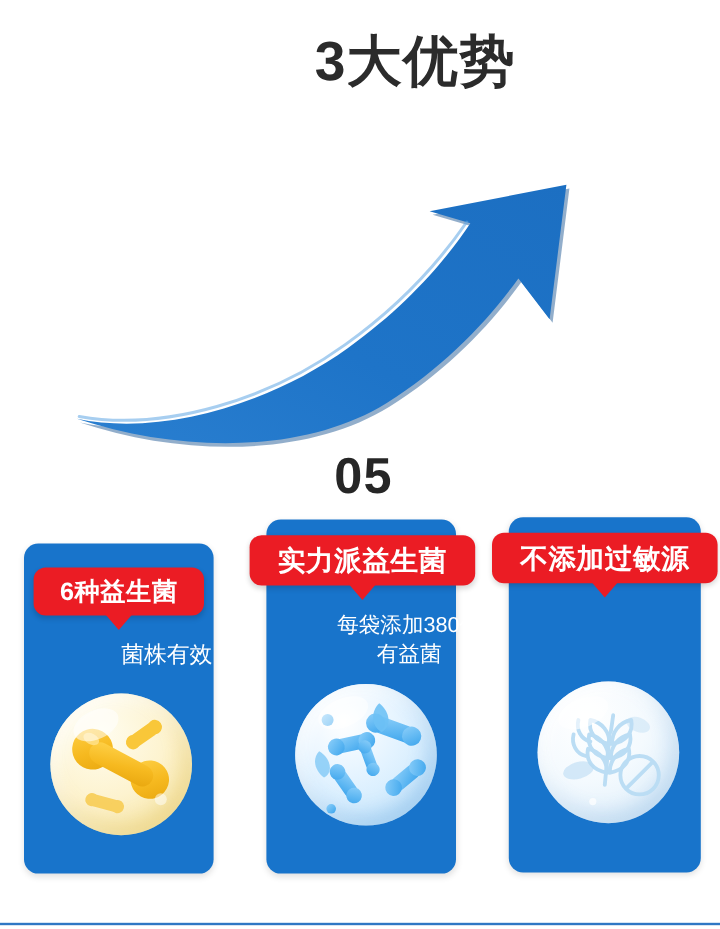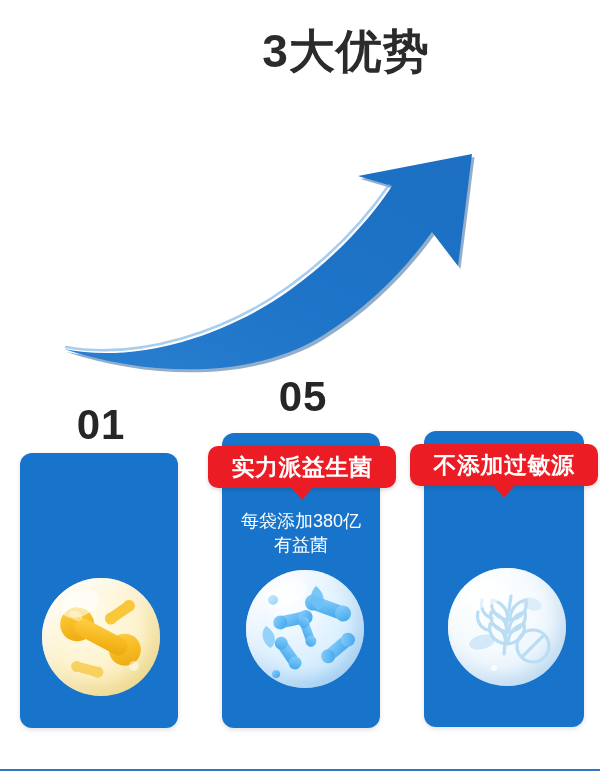--- a/index.html
+++ b/index.html
@@ -113,20 +113,21 @@
 
   
   .caption {
     position: absolute;
     color: #ffffff;
     text-align: center;
     line-height: 1.32;
     white-space: pre-line;
     font-weight: normal;
     z-index: 4;
+    margin-left: 40px;
   }
   .caption.p1 { left: 20px;  top: 534px; width: 158px; font-size: 19px; }
   .caption.p2 { left: 222px; top: 510px; width: 158px; font-size: 18px; }
   .caption.p3 { left: 424px; top: 508px; width: 160px; font-size: 19px; }
 
   
   .bubble {
     position: absolute;
     border-radius: 50%;
     overflow: hidden;
@@ -193,24 +194,24 @@
                L 432,4
                L 418,116
                L 392,82
                C 366,118 330,156 282,186
                C 214,228 112,228 24,199 Z" fill="url(#arrowGrad)"></path>
 
       <path d="M26,197 C 98,210 186,182 248,137 C 297,102 329,64 349,35" fill="none" stroke="#5FA6E4" stroke-width="2.5" stroke-linecap="round" opacity="0.55"></path>
     </svg>
   </div>
 
-  <div class="step-num n1">01</div>
   <div class="step-num n2">05</div>
 
   <div class="card c1"></div>
+  <div class="caption p1">菌株有效</div>
   <div class="bubble g1">
     <svg viewBox="0 0 118 118" xmlns="http://www.w3.org/2000/svg" aria-hidden="true">
       <defs>
         <linearGradient id="bactY" x1="0" y1="0" x2="1" y2="1">
           <stop offset="0%" stop-color="#FFD24A"></stop>
           <stop offset="55%" stop-color="#F6B91F"></stop>
           <stop offset="100%" stop-color="#E8A60E"></stop>
         </linearGradient>
       </defs>
 
@@ -229,20 +230,21 @@
       <g transform="rotate(15 44 92)" opacity="0.85">
         <rect x="32" y="86" width="26" height="10" rx="5" fill="#F7CA4D"></rect>
         <circle cx="34" cy="91" r="5.5" fill="#F7CA4D"></circle>
         <circle cx="56" cy="91" r="5.5" fill="#F7CA4D"></circle>
       </g>
 
       <ellipse cx="38" cy="26" rx="20" ry="12" fill="#ffffff" opacity="0.55" transform="rotate(-25 38 26)"></ellipse>
       <circle cx="92" cy="88" r="5" fill="#ffffff" opacity="0.5"></circle>
     </svg>
   </div>
+  <div class="badge b1">6种益生菌</div>
 
   <div class="card c2"></div>
   <div class="caption p2">每袋添加380亿
 有益菌</div>
   <div class="bubble g2">
     <svg viewBox="0 0 118 118" xmlns="http://www.w3.org/2000/svg" aria-hidden="true">
       <defs>
         <linearGradient id="bactB" x1="0" y1="0" x2="1" y2="1">
           <stop offset="0%" stop-color="#8FD0FA"></stop>
           <stop offset="60%" stop-color="#5CB6F2"></stop>

